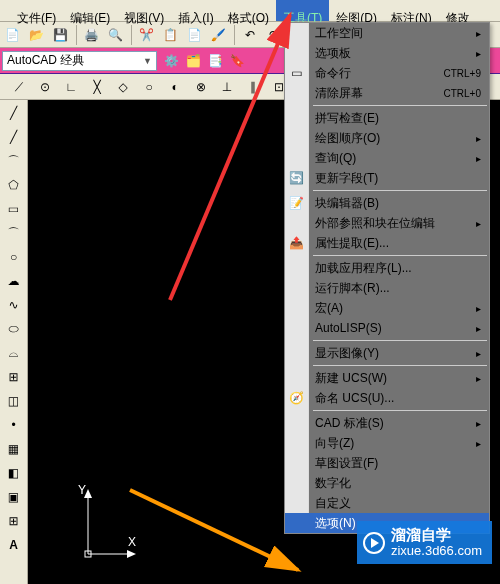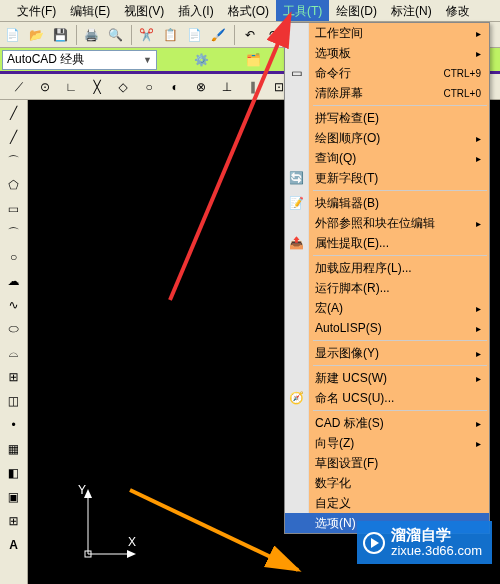--- a/index.html
+++ b/index.html
@@ -1,41 +1,41 @@
 <!DOCTYPE html>
 <html><head>
 <meta charset="utf-8">
 <style>
   * { box-sizing: border-box; margin: 0; padding: 0; font-family: "Microsoft YaHei", SimSun, sans-serif; font-size: 12px; }
   body { background: #ece9d8; width: 500px; height: 584px; overflow: hidden; position: relative; }
 
   .menubar { height: 22px; background: #ece9d8; border-bottom: 1px solid #aca899; display: flex; padding-left: 10px; }
-  .menubar .menu-item { padding: 3px 7px; cursor: default; }
+  .menubar .menu-item { padding: 10px 7px; cursor: default; }
   .menubar .menu-item.active { background: #316ac5; color: #86efac; }
 
   .toolbar { height: 26px; background: #ece9d8; border-bottom: 1px solid #aca899; display: flex; align-items: center; padding: 2px; gap: 2px; }
   .toolbar .sep { width: 1px; height: 20px; background: #aca899; margin: 0 2px; }
   .tb-btn { width: 22px; height: 22px; display: flex; align-items: center; justify-content: center; border: 1px solid transparent; }
 
-  .styletool { height: 26px; background: #bef264; border-bottom: 3px solid #4c1d95; display: flex; align-items: center; padding: 2px; gap: 30px; }
+  .styletool { height: 26px; background: #ec4899; border-bottom: 1px solid #4c1d95; display: flex; align-items: center; padding: 2px; }
   .combo { background: #fff; border: 1px solid #7f9db9; height: 20px; width: 155px; padding: 0 4px; display: flex; align-items: center; justify-content: space-between; }
   .combo .arrow { font-size: 9px; color: #555; }
 
   .secondtool { height: 26px; background: #ece9d8; border-bottom: 1px solid #aca899; display: flex; align-items: center; padding: 2px 8px; gap: 4px; }
 
   .content { position: absolute; top: 100px; left: 0; right: 0; bottom: 0; display: flex; }
   .left-tools { width: 28px; background: #ece9d8; border-right: 1px solid #aca899; display: flex; flex-direction: column; align-items: center; padding-top: 2px; gap: 2px; }
   .left-tools .tb-btn { width: 24px; height: 22px; }
 
   .canvas { flex: 1; background: #000; position: relative; }
   .ucs { position: absolute; bottom: 20px; left: 50px; color: #fff; font-size: 10px; }
 
   .dropdown {
     position: absolute; top: 22px; left: 284px; width: 206px;
-    background: #fdba74; border: 1px solid #888; box-shadow: 2px 2px 4px rgba(0,0,0,.3);
+    background: #737373; border: 1px solid #888; box-shadow: 2px 2px 4px rgba(0,0,0,.3);
     z-index: 100; font-size: 12px;
   }
   .dropdown .iconcol { position: absolute; left: 0; top: 0; bottom: 0; width: 24px; background: #e6e6e6; border-right: 1px solid #ddd; }
   .dropdown .row { position: relative; padding: 3px 8px 3px 30px; display: flex; align-items: center; justify-content: space-between; height: 20px; cursor: default; }
   .dropdown .row .sub { font-size: 10px; }
   .dropdown .row.highlight { background: #316ac5; color: #fff; }
   .dropdown .sep { height: 1px; background: #ccc; margin: 2px 2px 2px 28px; }
   .dropdown .icon { position: absolute; left: 4px; width: 16px; text-align: center; }
 
   .watermark {

